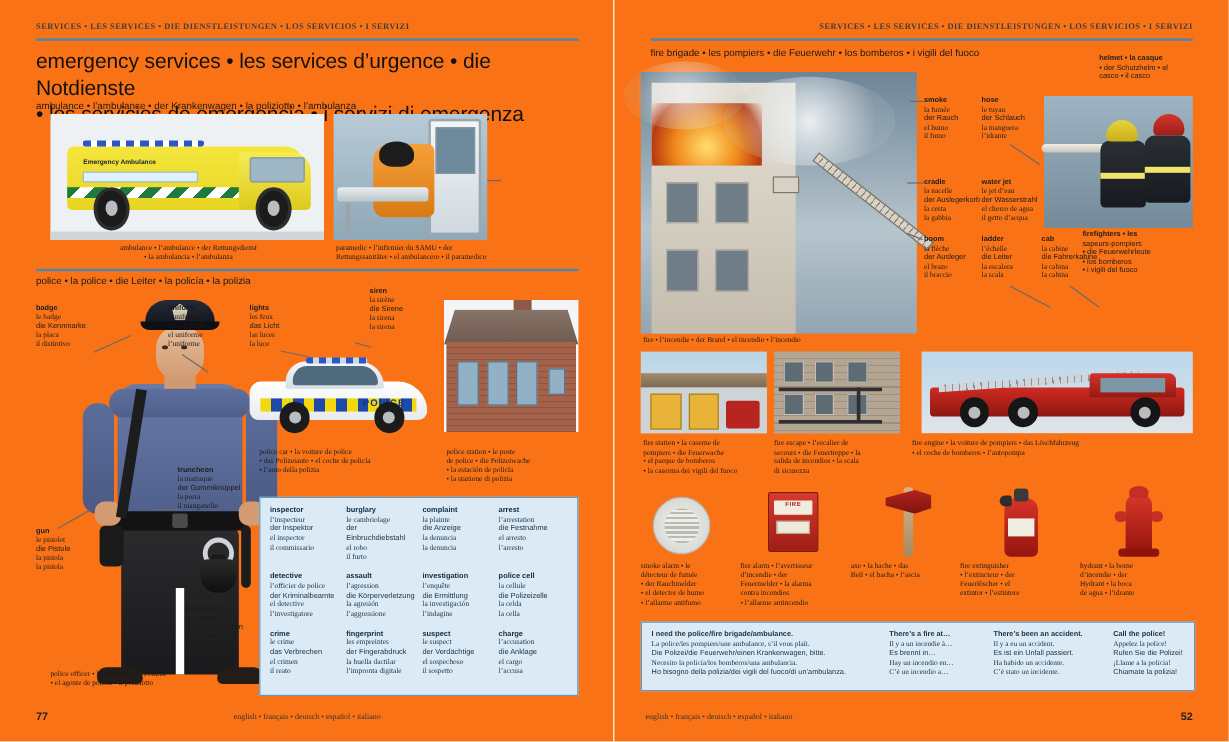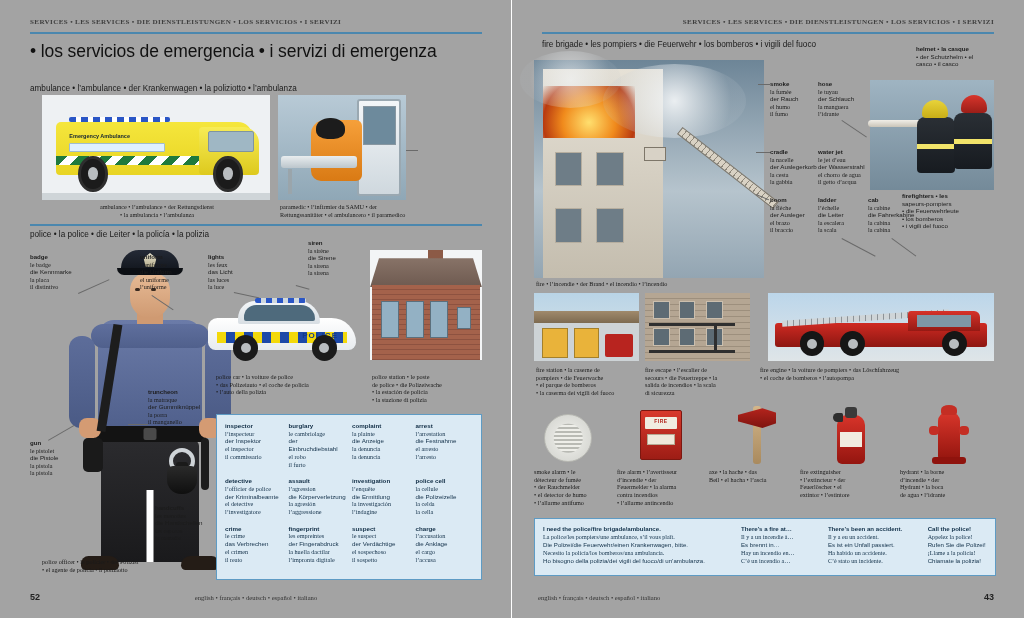--- a/index.html
+++ b/index.html
@@ -3,21 +3,21 @@
 <meta charset="utf-8">
 <style>
   * { box-sizing: border-box; margin: 0; padding: 0; }
   html, body {
     width: 1024px; height: 618px;
     background: #ffffff;
     font-family: "Liberation Sans", sans-serif;
     overflow: hidden;
   }
   .spread { position: relative; width: 1024px; height: 618px; background:#fff; display: flex; }
-  .page { position: relative; width: 512px; height: 618px; background: #a3a3a3; }
+  .page { position: relative; width: 512px; height: 618px; background: #f97316; }
   .page.left  { padding: 0; }
   .gutter { position:absolute; left:511px; top:0; width:2px; height:618px; background:#ffffff; }
 
   
   .runhead {
     position: absolute; top: 18px; font-size: 7.1px; letter-spacing: .35px;
     color: #3f3f3f; font-family: "Liberation Serif", serif; font-weight: 700;
     white-space: nowrap;
   }
   .rule {
@@ -247,20 +247,21 @@
 <body>
 
 <div class="spread">
 
   <div class="page left">
 
     <div class="runhead" style="left:30px;top:18px;">SERVICES • LES SERVICES • DIE DIENSTLEISTUNGEN • LOS SERVICIOS • I SERVIZI</div>
     <div class="rule" style="left:30px;top:32px;width:452px;"></div>
 
     <div class="chapter-title" style="left:30px;top:40px;width:460px;">
+      <div>emergency services • les services d’urgence • die Notdienste</div>
       <div>• los servicios de emergencia • i servizi di emergenza</div>
     </div>
 
     <div class="subsec-title" style="left:30px;top:84px;">ambulance • l’ambulance • der Krankenwagen • la poliziotto • l’ambulanza</div>
 
     <div class="img amb-photo" style="left:42px;top:95px;width:228px;height:105px;">
       <div class="road"></div>
       <div class="amb-body"></div>
       <div class="amb-lightbar"></div>
       <div class="amb-text">Emergency Ambulance</div>
@@ -518,21 +519,21 @@
         <div class="vocitem">
           <div class="en">charge</div>
           <div class="ser">l’accusation</div>
           <div class="de">die Anklage</div>
           <div class="ser">el cargo</div>
           <div class="ser">l’accusa</div>
         </div>
       </div>
     </div>
 
-    <div class="folio" style="left:30px;">52</div>
+    <div class="folio" style="left:30px;">77</div>
     <div class="footline" style="left:50%;transform:translateX(-50%);">english • français • deutsch • español • italiano</div>
   </div>
 
   <div class="gutter"></div>
 
   <div class="page right">
 
     <div class="runhead" style="right:30px;top:18px;text-align:right;">SERVICES • LES SERVICES • DIE DIENSTLEISTUNGEN • LOS SERVICIOS • I SERVIZI</div>
     <div class="rule" style="left:30px;top:32px;width:452px;"></div>
 
@@ -780,17 +781,17 @@
       </div>
       <div class="phrase" style="width:64px;">
         <div class="en">Call the police!</div>
         <div class="ser">Appelez la police!</div>
         <div class="de">Rufen Sie die Polizei!</div>
         <div class="ser">¡Llame a la policía!</div>
         <div class="de">Chiamate la polizia!</div>
       </div>
     </div>
 
-    <div class="folio" style="right:30px;">43</div>
+    <div class="folio" style="right:30px;">52</div>
     <div class="footline" style="left:26px;">english • français • deutsch • español • italiano</div>
   </div>
 
 </div>
 
 </body></html>

